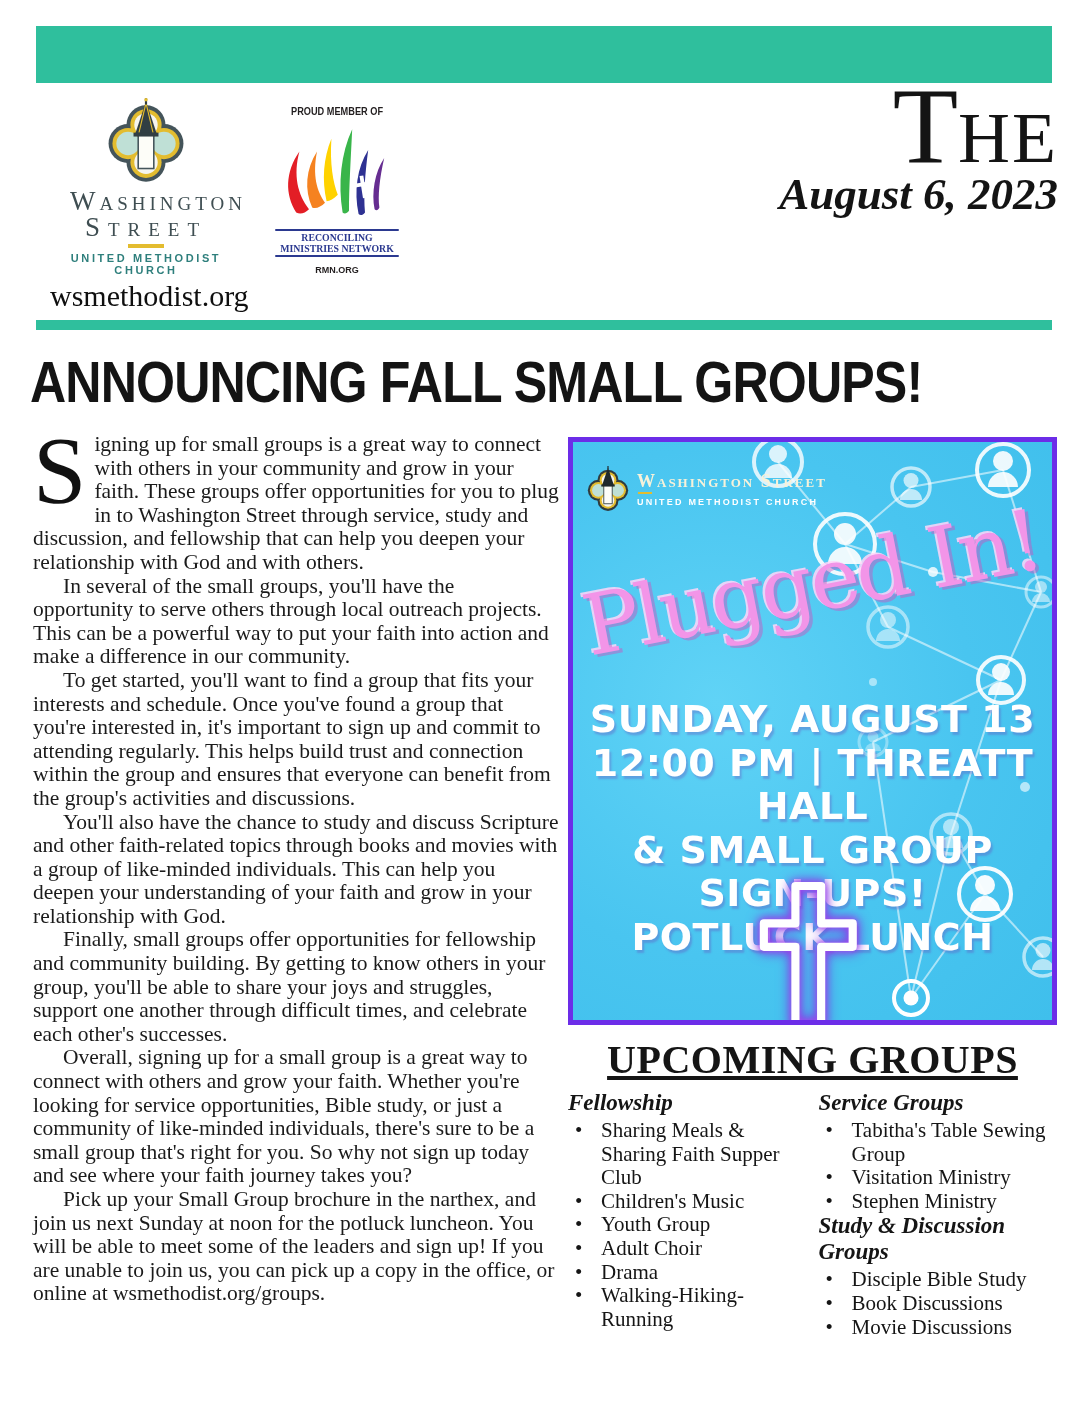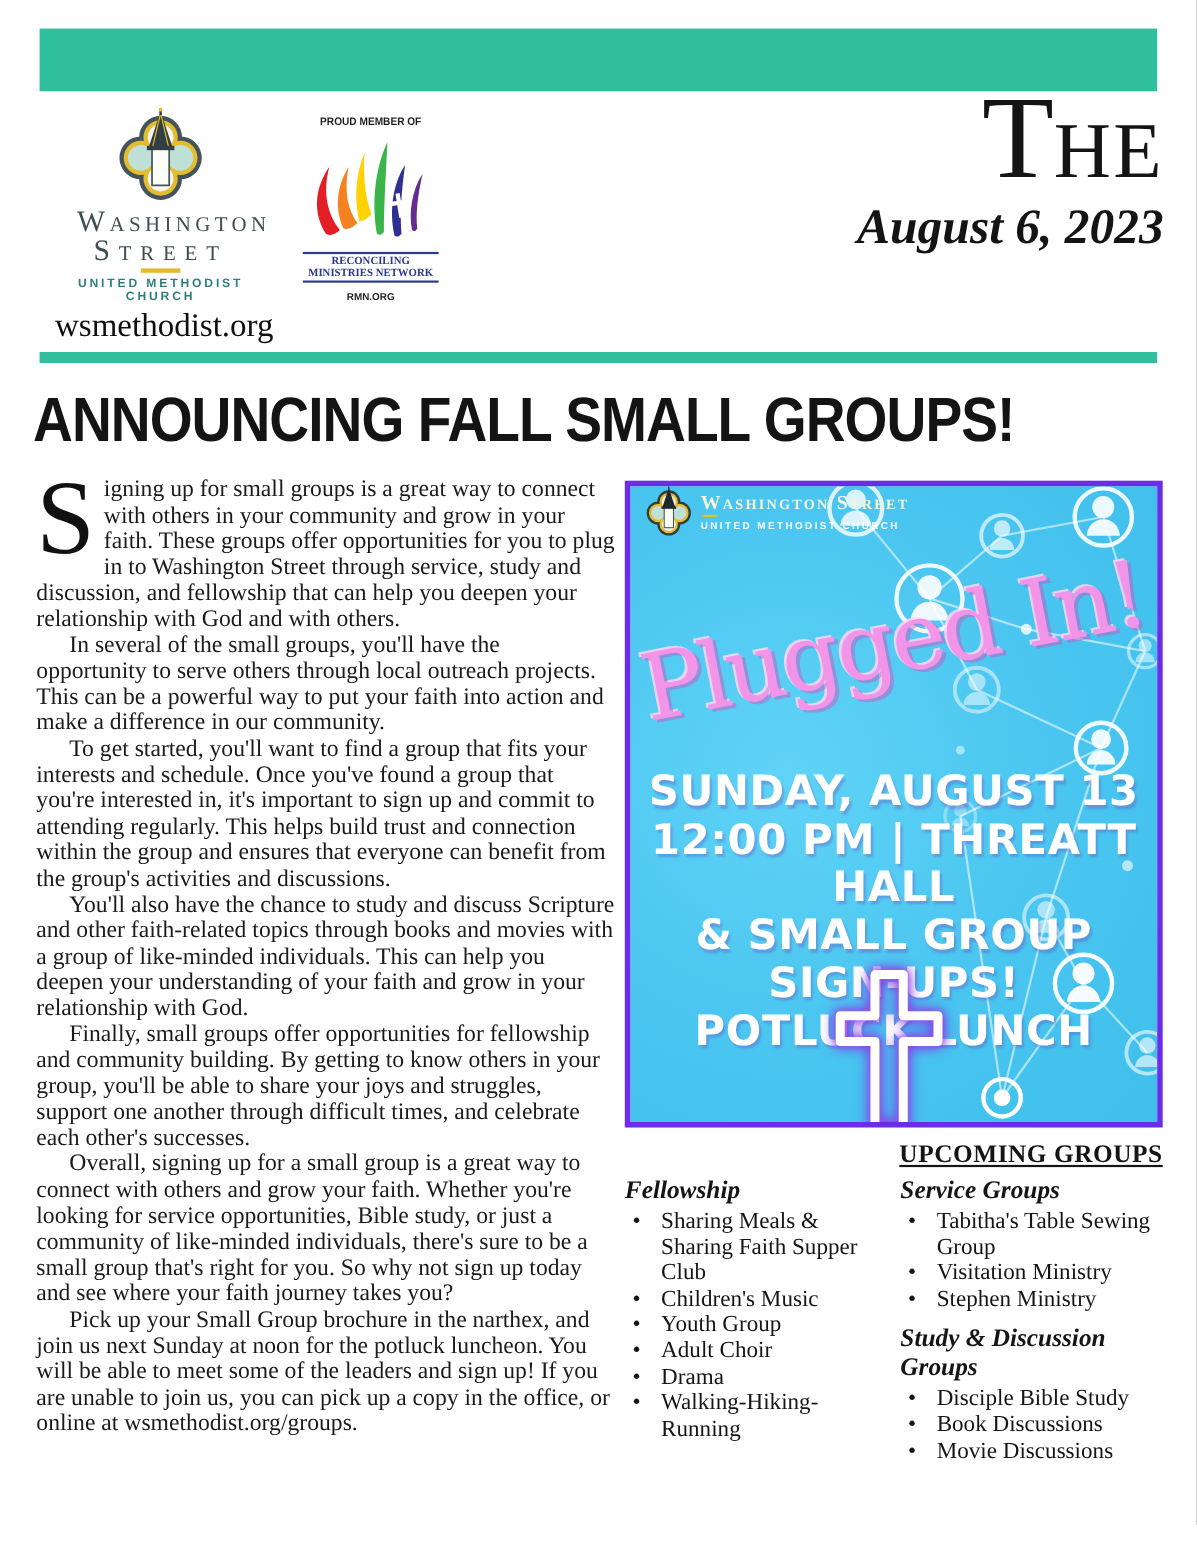--- a/index.html
+++ b/index.html
@@ -29,64 +29,64 @@
             border-bottom:2px solid #2b3990;padding:1px 0;transform:scaleX(.98);}
   .rmn-url{font-family:"Liberation Sans",sans-serif;font-size:9px;font-weight:bold;color:#221e1f;margin-top:8px;}
 
   
   .masthead{position:absolute;right:30px;top:82px;text-align:right;color:#141414;}
   .mast-line{white-space:nowrap;}
   .mast-line1{height:88px;line-height:88px;}
   .mast-line2{height:90px;line-height:90px;}
   .mcap{font-size:107px;}
   .mrest{font-size:72px;letter-spacing:2px;}
-  .mast-date{font-size:45px;line-height:48px;font-weight:bold;font-style:italic;margin-top:12px;}
+  .mast-date{font-size:45px;line-height:48px;font-weight:bold;font-style:italic;margin-top:0;}
 
   
   .headline{position:absolute;left:30px;top:349px;font-family:"Liberation Sans",sans-serif;
             font-weight:bold;font-size:57px;letter-spacing:-1px;white-space:nowrap;
             transform:scaleX(.88);transform-origin:left center;color:#141414;}
 
   
   .article{position:absolute;left:33px;top:433px;width:527px;font-size:21.5px;line-height:23.6px;color:#1b1b1b;}
   .article p{margin:0;text-indent:30px;}
   .article p.first{text-indent:0;}
   .dropcap{float:left;font-size:96px;line-height:71px;padding:2px 8px 0 0;color:#111;}
 
   
   .flyer{position:absolute;left:568px;top:437px;width:489px;height:588px;box-sizing:border-box;
          border:5px solid #6c2de8;overflow:hidden;
          background:radial-gradient(circle at 30% 45%, #60d3f6 0%, #49c5f0 55%, #3fbfec 100%);}
   .network{position:absolute;left:0;top:0;width:479px;height:578px;}
-  .flyer-logo{position:absolute;left:14px;top:0;display:flex;align-items:center;gap:8px;}
+  .flyer-logo{position:absolute;left:14px;top:24px;display:flex;align-items:center;gap:8px;}
   .fl-icon{width:42px;height:47px;}
   .fl-name{font-variant:small-caps;font-weight:bold;font-size:18px;letter-spacing:2px;color:#f7f2da;line-height:18px;}
   .fl-rule{width:14px;height:2px;background:#e3bc2f;margin:2px 0 3px 1px;}
   .fl-sub{font-family:"Liberation Sans",sans-serif;font-size:9px;font-weight:bold;letter-spacing:2.2px;
           color:#ffffff;text-transform:uppercase;}
   .plugged{position:absolute;left:0;top:92px;width:477px;text-align:center;transform:rotate(-11deg);
            font-family:"DejaVu Serif",serif;font-size:84px;letter-spacing:-3px;color:#f295e8;
            text-shadow:3px 3px 0 rgba(205,82,190,.45), -2px -2px 0 rgba(255,214,248,.85);white-space:nowrap;}
   .schedule{position:absolute;left:0;top:256px;width:100%;text-align:center;
             font-family:"DejaVu Sans",sans-serif;font-weight:bold;color:#ffffff;font-size:38px;
             line-height:43.5px;letter-spacing:.5px;text-shadow:2px 3px 2px rgba(104,76,190,.35);}
   .cross{position:absolute;left:50%;top:437px;transform:translateX(-54%);
          filter:drop-shadow(0 0 3px #a94cf0) drop-shadow(0 0 6px #7a2be0);}
 
   
   .groups{position:absolute;left:568px;top:1036px;width:489px;color:#151515;}
-  .groups-title{text-align:right;font-size:23px;font-weight:bold;letter-spacing:.5px;
+  .groups-title{text-align:center;font-size:40px;font-weight:bold;letter-spacing:.5px;
                 text-decoration:underline;text-underline-offset:3px;}
   .groups-cols{display:flex;margin-top:7px;}
   .gcol{width:50%;box-sizing:border-box;}
   .gcol-0{padding-right:12px;}
   .gcol-1{padding-left:6px;}
   .group-title{font-size:23px;font-weight:bold;font-style:italic;margin:0 0 3px;}
   .group-list{margin:0;padding:0;list-style:none;}
-  .group-list + .group-title{margin-top:12px;font-style:italic;}
+  .group-list + .group-title{font-style:italic;}
   .group-list li{position:relative;font-size:21px;line-height:23.6px;padding-left:33px;}
   .group-list li::before{content:"\2022";position:absolute;left:7px;top:0;}
 </style>
 </head>
 <body>
 
 <div class="page">
 
   <div class="topbar"></div>
 

